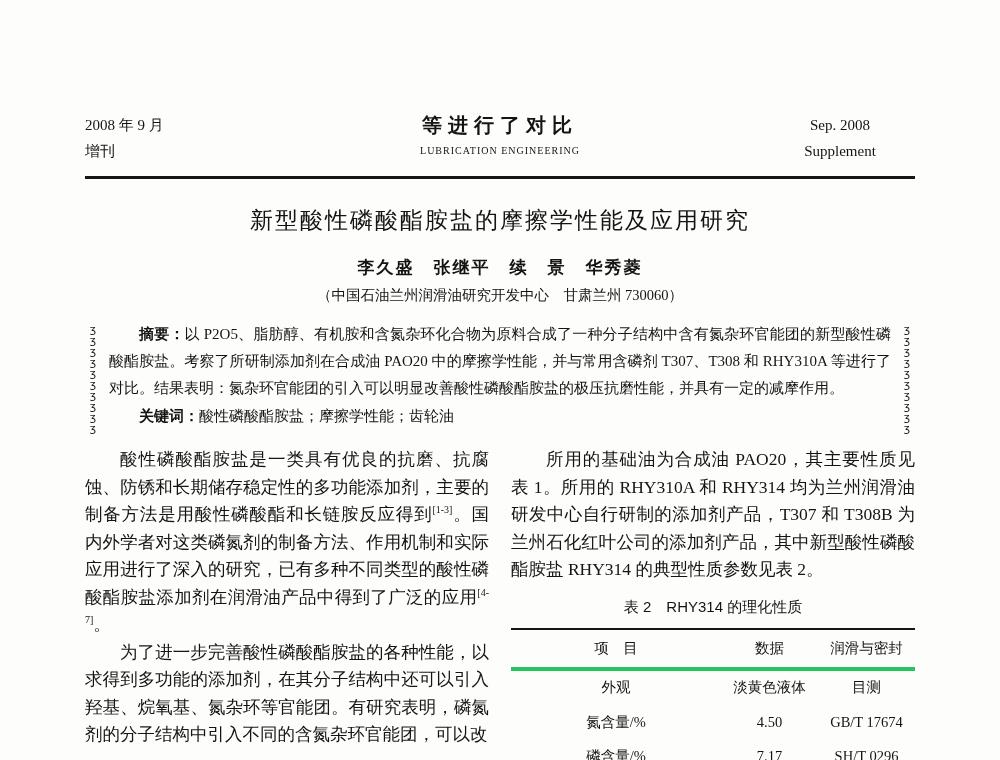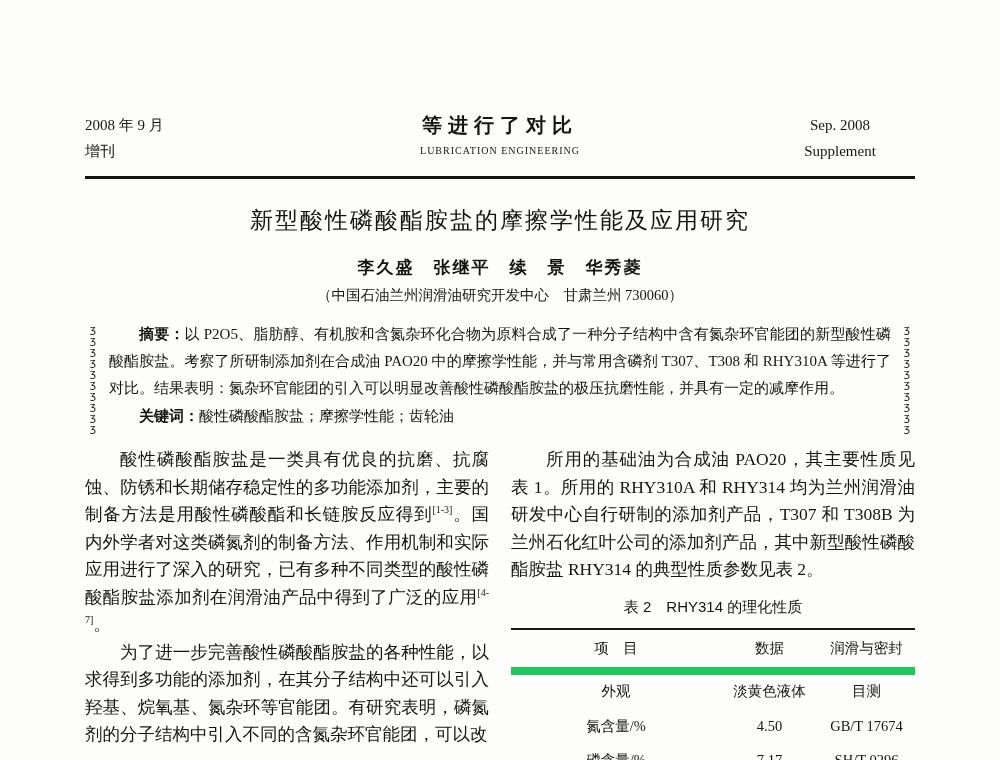--- a/index.html
+++ b/index.html
@@ -67,21 +67,21 @@
     font-size: 15px; font-weight: normal;
   }
   table.props {
     margin-top: 8px; width: 100%;
     border-collapse: collapse;
     font-size: 14.5px;
     border-top: 2.5px solid #161616;
   }
   table.props th {
     font-weight: normal; padding: 5px 2px 4px 2px;
-    border-bottom: 8px solid #22c55e; text-align: center;
+    border-bottom: 4px solid #22c55e; text-align: center;
   }
   table.props td { padding: 3.5px 2px; }
   td.item { text-align: center; width: 52%; }
   td.data, th.data-h { text-align: center; width: 24%; }
   td.method, th.method-h { text-align: center; width: 24%; }
 </style>
 </head>
 <body>
 
 <div class="page">

